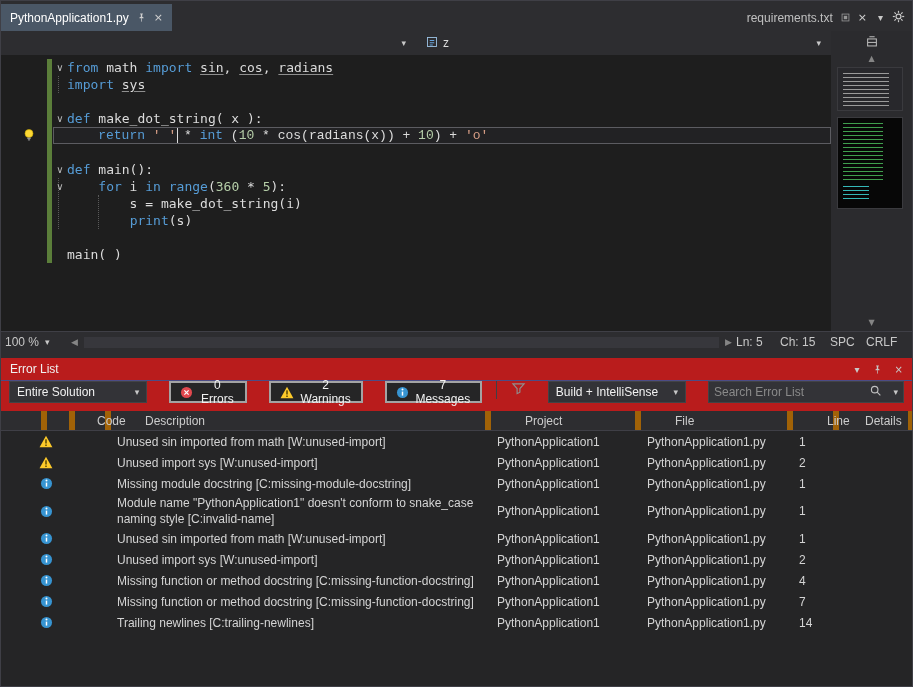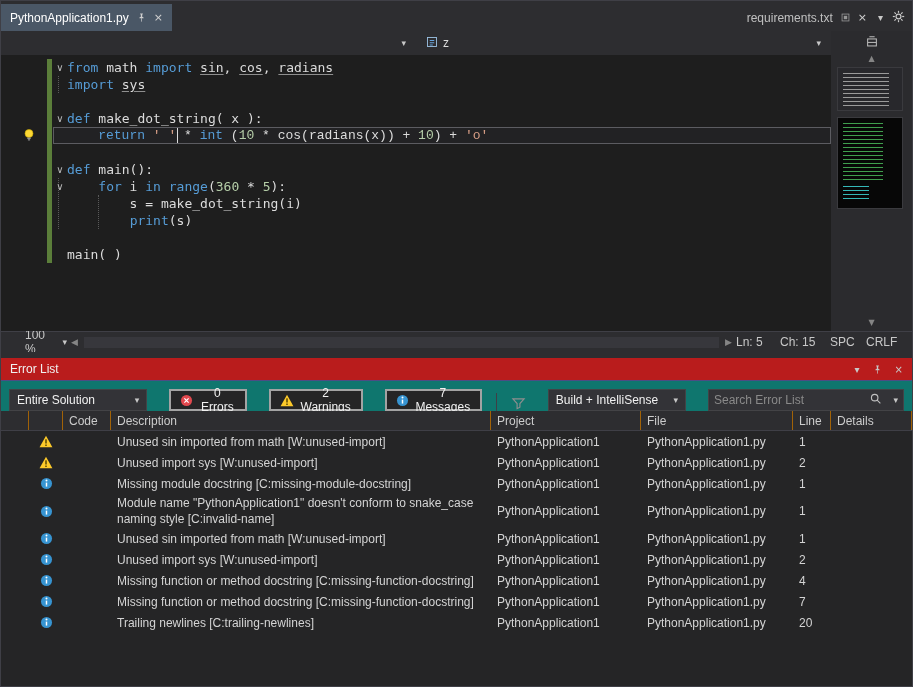--- a/index.html
+++ b/index.html
@@ -56,55 +56,55 @@
   .mini1{height:44px;background:#28282c;}
   .mini2{height:92px;background:#070707;}
   .mini-lines{margin:5px;}
   .ml-a{width:46px;height:34px;background:repeating-linear-gradient(#9a9a9a 0 1px,transparent 1px 4px);}
   .ml-b{width:40px;height:58px;background:repeating-linear-gradient(#3f9e4d 0 1px,transparent 1px 4px);}
   .ml-c{width:26px;height:16px;margin-top:4px;background:repeating-linear-gradient(#35b8b8 0 1px,transparent 1px 4px);}
 
   
   .estatus{height:21px;background:#2d2d30;border-top:1px solid #3f3f46;display:flex;align-items:center;
     font-size:12px;color:#c8c8c8;flex:0 0 auto;}
-  .zoom{width:66px;padding-left:24px;display:flex;align-items:center;gap:6px;}
+  .zoom{width:66px;padding-left:4px;display:flex;align-items:center;gap:6px;}
   .sm{font-size:9px;color:#c8c8c8;}
   .health{display:flex;align-items:center;gap:6px;width:178px;}
   .hsb{color:#858585;font-size:9px;padding:0 4px;}
   .htrack{flex:1;height:11px;background:#37373c;margin:0 2px;}
   .stat{text-align:left;}
   .st-ln{width:44px;} .st-ch{width:50px;} .st-spc{width:36px;} .st-eol{width:46px;}
 
   
   .splitter{height:6px;background:#2d2d30;flex:0 0 auto;}
   .panel{flex:1;background:#252526;display:flex;flex-direction:column;min-height:0;}
   .ptitle{height:22px;background:#b91c1c;display:flex;align-items:center;padding:0 9px;
     font-size:12px;color:#f1f1f1;flex:0 0 auto;}
   .ptitle-label{flex:1;}
   .pt-ic{margin-left:12px;color:#c8c8c8;display:inline-flex;align-items:center;font-size:10px;}
   .paccent{height:1px;background:#4c4c85;flex:0 0 auto;}
-  .ptoolbar{height:30px;background:#0f766e;display:flex;align-items:flex-end;gap:22px;
+  .ptoolbar{height:30px;background:#b91c1c;display:flex;align-items:flex-start;gap:22px;
     padding:0 8px;flex:0 0 auto;}
   .combo{height:22px;width:152px;background:#333337;border:1px solid #434346;display:flex;
     align-items:center;justify-content:space-between;padding:0 7px;font-size:12px;color:#f1f1f1;}
   .tbtn{height:22px;background:#252526;border:2px solid #a3a3a3;color:#f1f1f1;display:flex;
     align-items:center;gap:6px;font-size:12px;padding:0 9px;font-family:inherit;cursor:default;}
   .bicon{display:inline-flex;align-items:center;}
   .vsep{width:1px;height:18px;background:#3f3f46;margin:0 -8px;}
   .funnel{display:inline-flex;align-items:center;}
   .searchbox{margin-left:auto;width:196px;height:22px;background:#333337;border:1px solid #434346;
     display:flex;align-items:center;padding:0 5px;gap:11px;}
   .searchbox input{flex:1;min-width:0;background:transparent;border:none;outline:none;
     color:#e0e0e0;font-size:12px;font-family:inherit;}
   .searchbox input::placeholder{color:#8a8a8a;}
 
   .gridcols{display:grid;grid-template-columns:28px 34px 48px 380px 150px 152px 38px 1fr;}
   .ghead{height:20px;background:#2d2d30;border-bottom:1px solid #3f3f46;font-size:12px;
     color:#cccccc;flex:0 0 auto;}
-  .hc{padding:0 6px;border-right:1px solid #a16207;display:flex;align-items:center;height:100%;}
+  .hc{padding:0 6px;border-right:6px solid #a16207;display:flex;align-items:center;height:100%;margin-left:28px;}
   .grows{flex:1;overflow:hidden;}
   .erow{min-height:21px;align-items:center;font-size:12px;color:#d4d4d4;}
   .ec{padding:1px 6px;line-height:16px;}
   .ec-icon{display:flex;justify-content:center;align-items:center;padding:1px 0;}
 </style>
 </head>
 <body>
 
 <div class="window">
 
@@ -451,18 +451,18 @@
             <svg width="13" height="13" viewBox="0 0 16 16">
               <circle cx="8" cy="8" r="6.8" fill="#3794d1"></circle>
               <rect x="7.1" y="6.9" width="1.8" height="4.9" fill="#fff"></rect>
               <circle cx="8" cy="4.4" r="1.2" fill="#fff"></circle>
             </svg>
           </div>
           <div class="ec"></div>
           <div class="ec">Trailing newlines [C:trailing-newlines]</div>
           <div class="ec">PythonApplication1</div>
           <div class="ec">PythonApplication1.py</div>
-          <div class="ec">20</div>
+          <div class="ec">14</div>
           <div class="ec"></div>
         </div>
       </div>
   </div>
 </div>
 
 </body></html>

